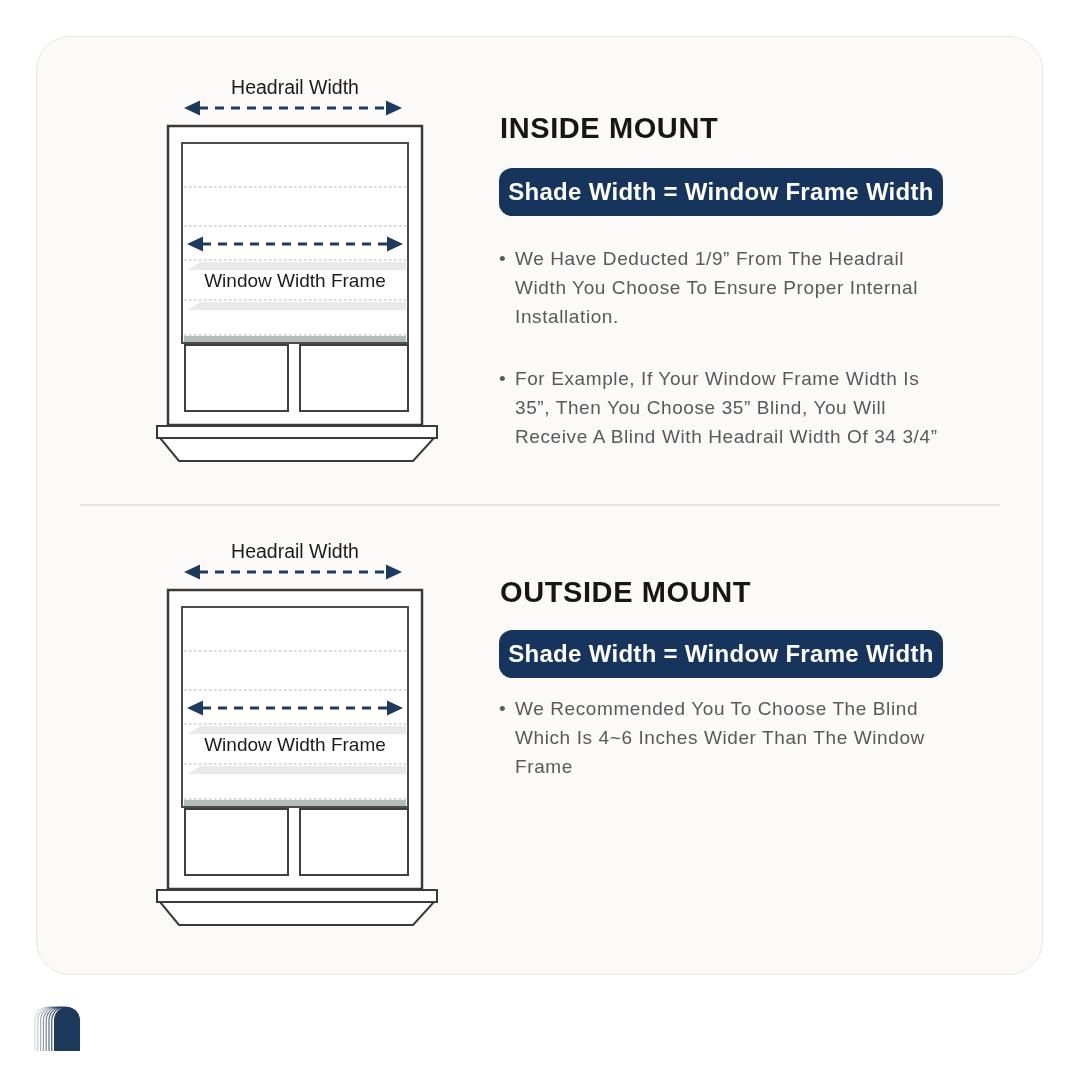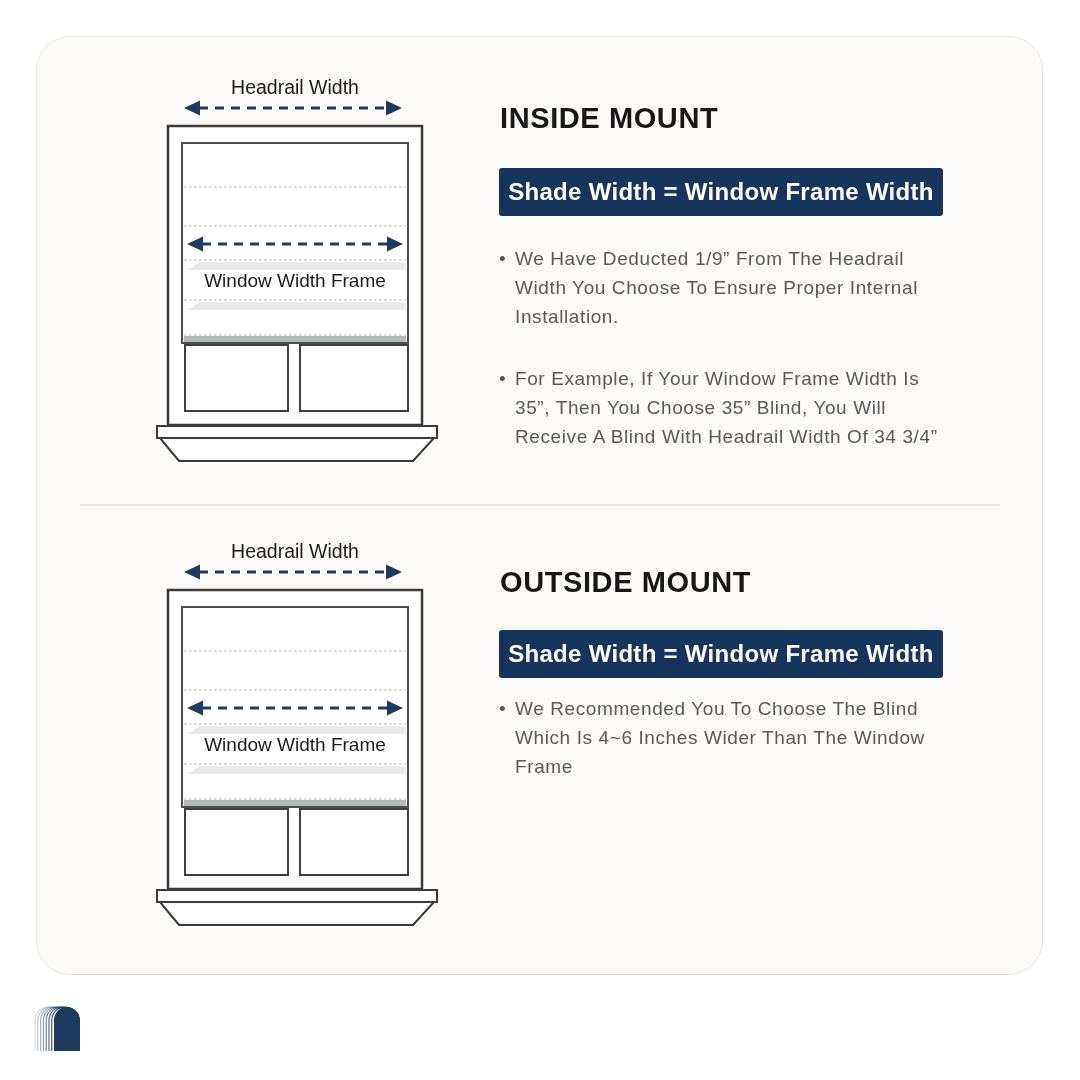--- a/index.html
+++ b/index.html
@@ -16,28 +16,28 @@
   #diagram-inside  { left:138px; top:68px; }
   #diagram-outside { left:138px; top:532px; }
 
   .diagram svg text {
     font-family:"Liberation Sans", sans-serif;
     fill:#1c1c1c;
   }
 
   .section-title {
     position:absolute; left:500px;
-    font-size:29px; font-weight:700; color:#161616; letter-spacing:0.6px;
+    font-size:29px; font-weight:700; color:#161616; letter-spacing:0.6px;margin-top:10px;
   }
   #title-inside  { top:102px; }
   #title-outside { top:566px; }
 
   .badge {
     position:absolute; left:499px; width:444px; height:48px;
-    background:#17355c; border-radius:3px;
+    background:#17355c; border-radius:13px;
     display:flex; align-items:center; justify-content:center;
     color:#ffffff; font-size:24px; font-weight:700; letter-spacing:0.3px;
   }
   #badge-inside  { top:168px; }
   #badge-outside { top:630px; }
 
   .bullets { position:absolute; left:499px; width:458px; }
   #bullets-inside  { top:244px; }
   #bullets-outside { top:694px; }
 

